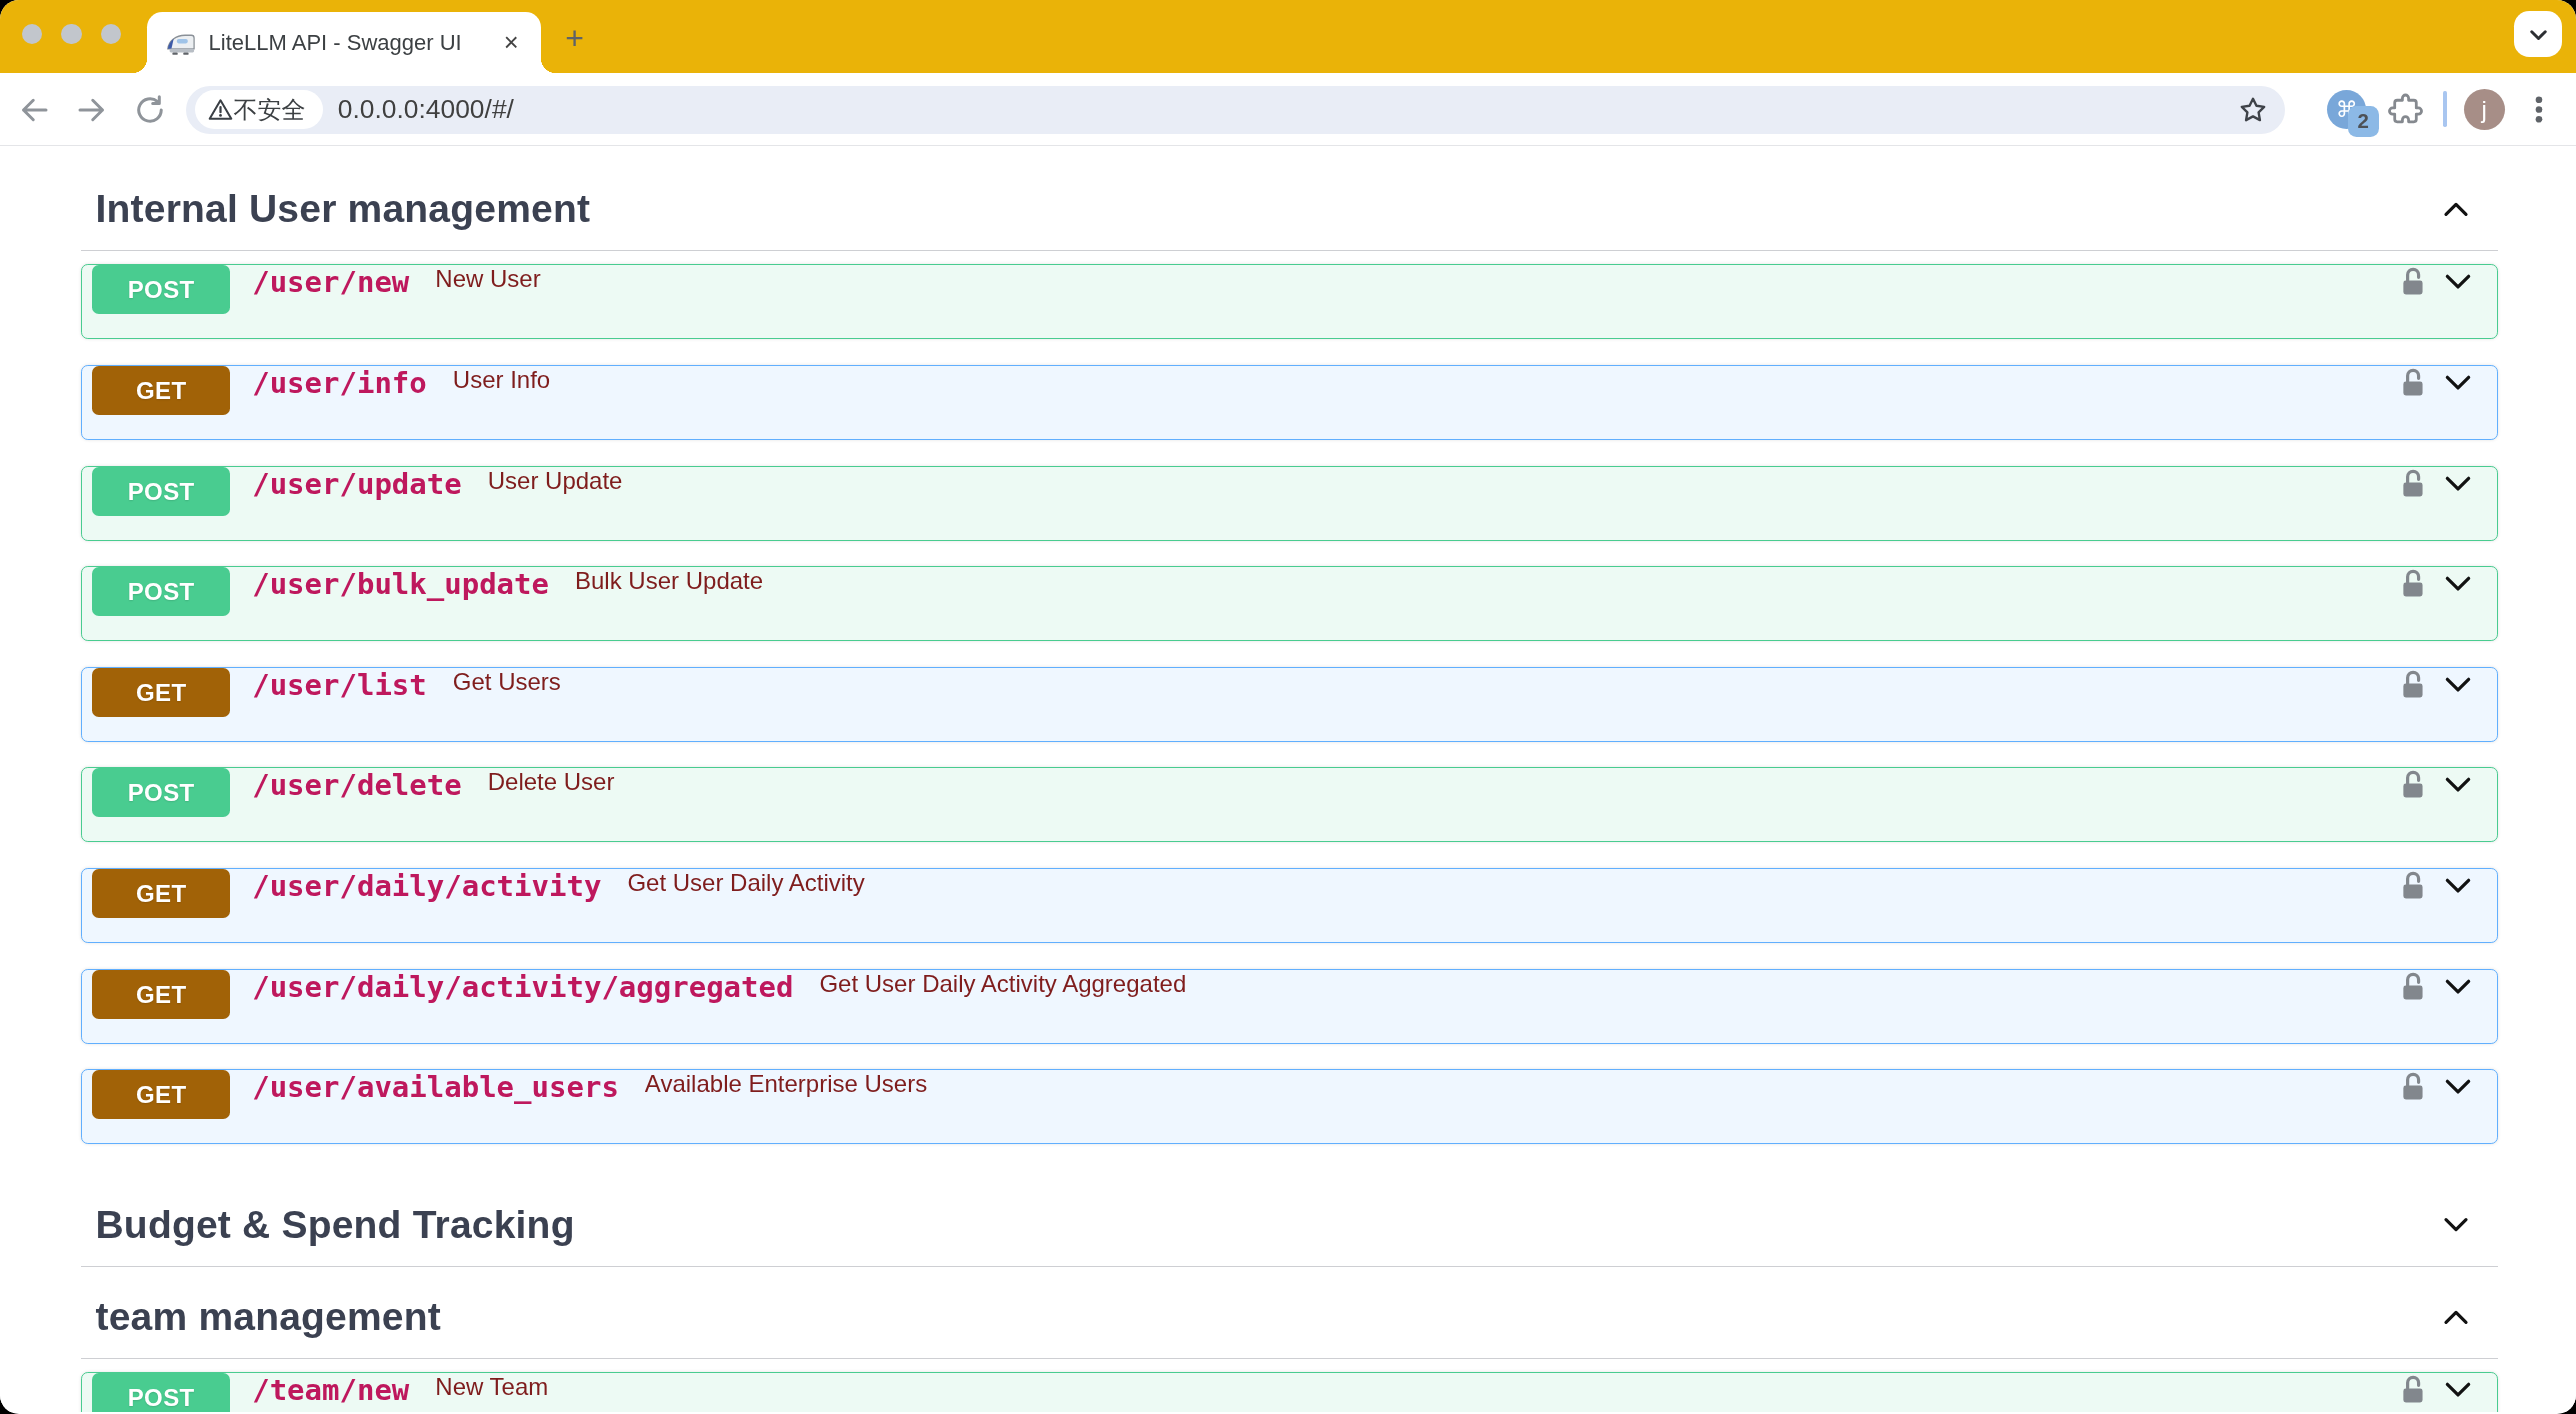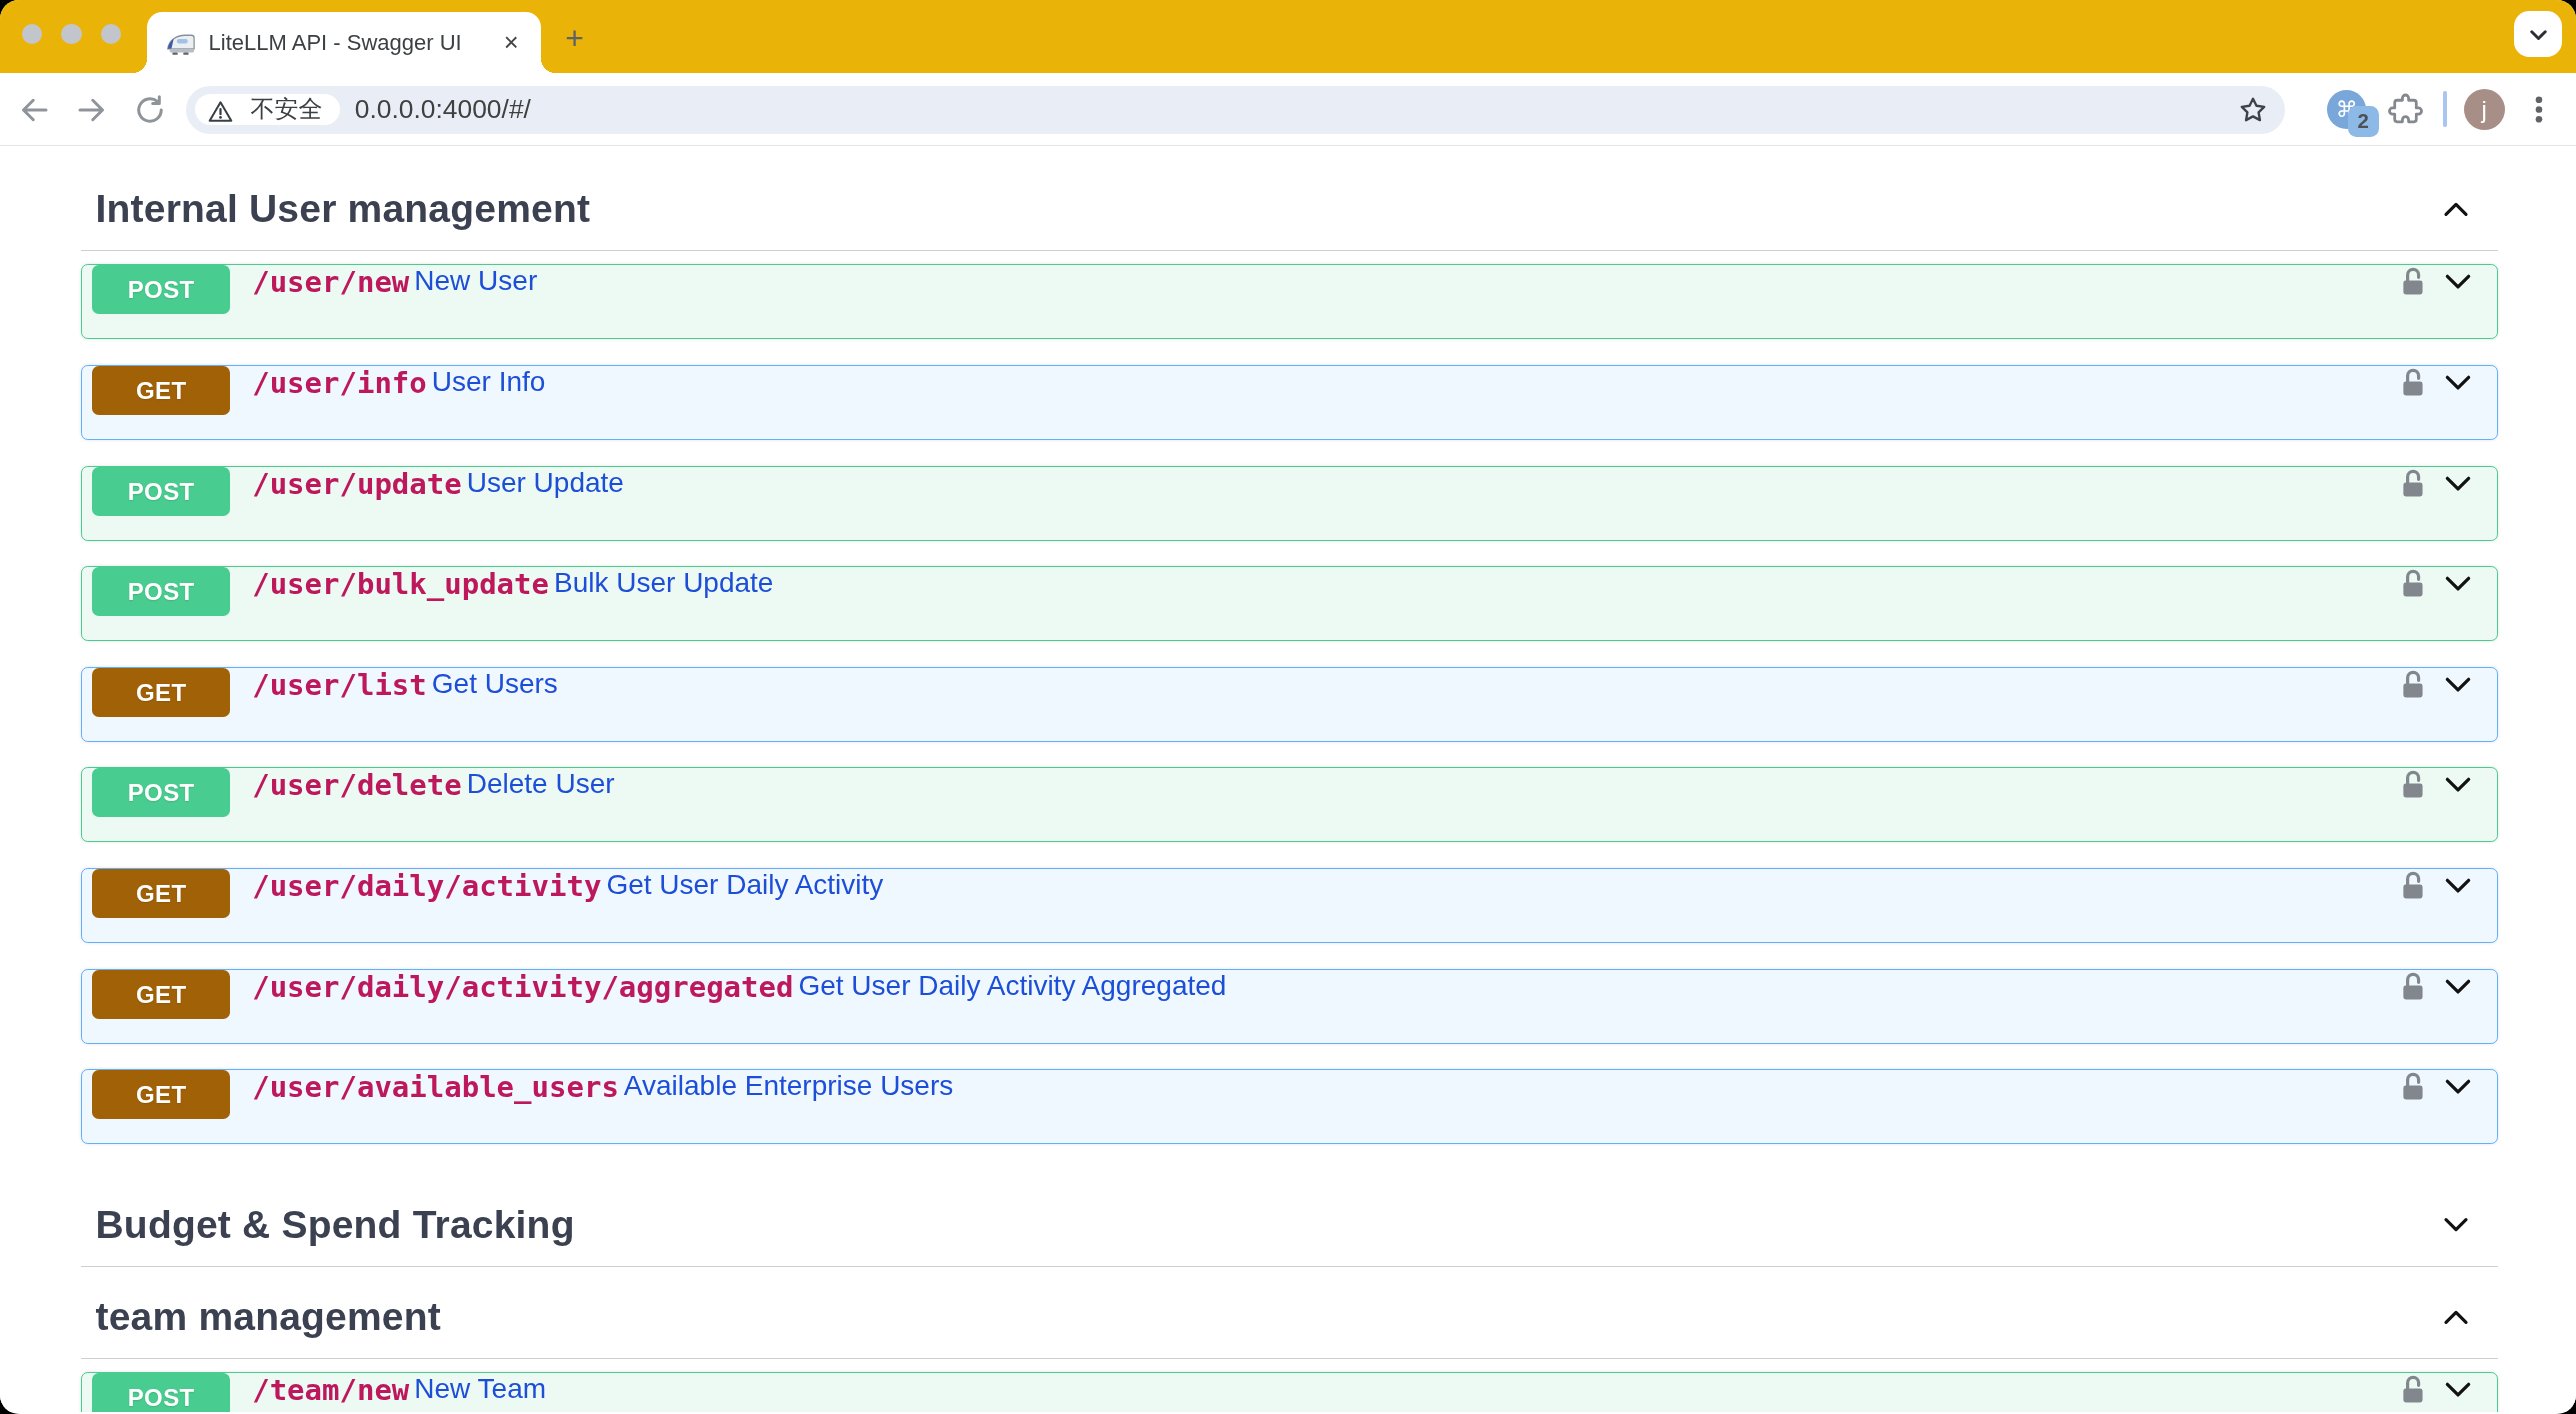--- a/index.html
+++ b/index.html
@@ -25,22 +25,22 @@
                 background:transparent; color:#5f6368; font-size:32px; line-height:37px; text-align:center; }
   .tabsearch-btn { position:absolute; right:13.6px; top:11px; width:48px; height:46px; border:none;
                    border-radius:15.3px; background:#fff; display:flex; align-items:center; justify-content:center; }
 
   
   #toolbar { position:relative; height:73px; background:#fff; border-bottom:1.7px solid #e4e5e8; }
   .nav-btn { position:absolute; top:19px; width:36px; height:36px; border:none; background:transparent; }
   #back-btn { left:16px; } #forward-btn { left:74px; } #reload-btn { left:132px; }
   .addressbar { position:absolute; left:186px; right:291px; top:12.8px; height:48px; background:#e9edf6;
                 border-radius:24px; display:flex; align-items:center; padding:0 13.6px 0 8.5px; }
-  .security-chip { display:flex; align-items:flex-end; gap:17px; background:#fff; border-radius:20.4px;
-                   height:31px; padding:0 17px 0 12px; border:none; }
+  .security-chip { display:flex; align-items:center; gap:0; background:#fff; border-radius:20.4px;
+                   height:39px; padding:0 17px 0 12px; border:none; }
   .security-label { font-size:24px; color:#3c4043; white-space:nowrap; }
   .url-text { margin-left:15.3px; font-size:26.4px; color:#404040; white-space:nowrap; flex:1 1 auto;
               overflow:hidden; }
   .star-btn { width:34px; height:34px; border:none; background:transparent; flex:0 0 auto; }
   .toolbar-right { position:absolute; right:20.4px; top:0; height:72px; display:flex; align-items:center; gap:17px; }
   .shortcut-btn { position:relative; width:43px; height:43px; border:none; background:transparent; }
   .shortcut-circle { width:39px; height:39px; border-radius:50%; background:#79a7d9; color:#fff;
                      font-size:22px; line-height:39px; text-align:center; }
   .shortcut-badge { position:absolute; right:-8.5px; bottom:-6.8px; width:31px; height:31px; border-radius:8.5px;
                     background:#8cb9e6; color:#4d5156; font-size:20.4px; font-weight:bold; line-height:31px;
@@ -68,21 +68,21 @@
                   padding:0 22px 0 10.2px; cursor:pointer; box-shadow:0 0 3.4px rgba(0,0,0,.12); }
   .endpoint-row.post { background:#edfaf4; border:1.7px solid #49cc90; }
   .endpoint-row.get  { background:#eff7ff; border:1.7px solid #61affe; }
   .method-badge { flex:0 0 auto; width:138px; height:49px; border-radius:6.8px; color:#fff; font-size:24px;
                   font-weight:bold; text-align:center; line-height:49px; letter-spacing:0.4px;
                   text-shadow:0 0.9px 1.7px rgba(0,0,0,.12); }
   .endpoint-row.post .method-badge { background:#49cc90; }
   .endpoint-row.get  .method-badge { background:#a16207; }
   .endpoint-path { margin-left:22px; font-family:"DejaVu Sans Mono", monospace; font-size:29px;
                    font-weight:bold; color:#be185d; white-space:nowrap; }
-  .endpoint-summary { margin-left:5px; font-size:28px; color:#1d4ed8; white-space:nowrap; flex:1 1 auto;
+  .endpoint-summary { margin-left:26px; font-size:24px; color:#7f1d1d; white-space:nowrap; flex:1 1 auto;
                       overflow:hidden; text-overflow:ellipsis; }
   .lock-btn { flex:0 0 auto; width:32px; height:34px; border:none; background:transparent; margin-right:12px; }
   .row-chevron { flex:0 0 auto; width:34px; height:34px; }
 
   svg { display:block; }
 </style>
 </head>
 <body>
 
 <div id="window">

